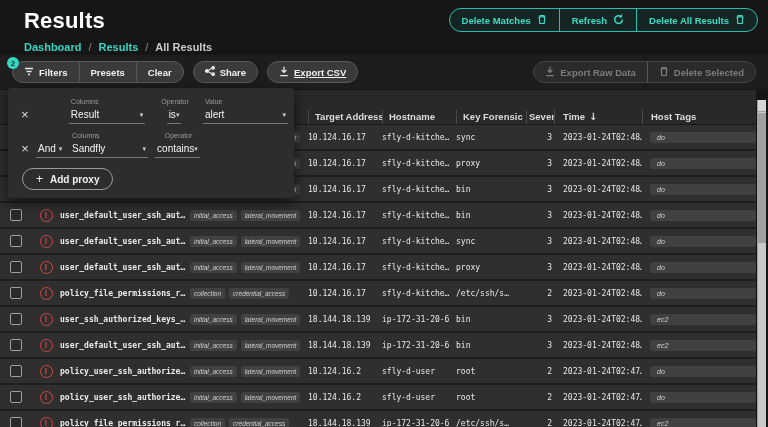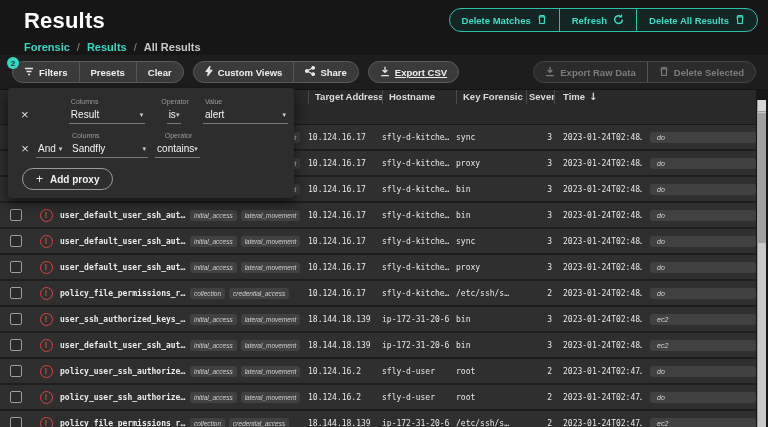--- a/index.html
+++ b/index.html
@@ -37,21 +37,21 @@
     background:#35d6c2; color:#10302b; font-size:8px; font-weight:700; display:flex;
     align-items:center; justify-content:center; z-index:30; }
   .toolbar-spacer { flex:1; }
   .seg-group.disabled { background:#2b2b2b; border-color:#454545; }
   .seg-group.disabled .seg-btn { color:#7c7c7c; cursor:default;justify-content:center; }
   .seg-group.disabled svg { stroke:#7c7c7c; }
   .toolbar svg { stroke:#e8e8e8; }
 
   
   .table-wrap { position:relative; width:756px; }
-  .thead { display:flex; height:35px; align-items:flex-start; background:#292929;
+  .thead { display:flex; height:35px; align-items:flex-end; background:#292929;
     border-bottom:1px solid #191919; font-size:9.5px; font-weight:700; color:#dcdcdc; }
   .th { padding:0 6px; border-left:1px solid #4a4a4a; height:14px; line-height:14px;
     white-space:nowrap; overflow:hidden; }
   .th.noborder { border-left:none; }
   .trow { display:flex; align-items:center; height:26px; background:#2f2f2f;
     border-bottom:2px solid #1e1e1e; cursor:pointer; }
   .c { overflow:hidden; white-space:nowrap; flex:none; }
   .col-sel{width:32px; display:flex; justify-content:center;}
   .col-icn{width:28px; display:flex; justify-content:center;}
   .col-name{width:126px; font-size:8px; color:#ececec; font-weight:700;}
@@ -107,21 +107,21 @@
   .vthumb { position:absolute; top:13px; left:0; width:100%; height:130px; background:#a0a0a0; }
   .vbtn { position:absolute; top:0; left:0; width:100%; height:12px; background:#d6d6d6;
     border-bottom:1px solid #9d9d9d; }
 </style>
 </head>
 <body>
 
 <div class="page-top">
   <div class="title">Results</div>
   <div class="crumbs">
-    <span class="crumb-link">Forensic</span>
+    <span class="crumb-link">Dashboard</span>
     <span class="crumb-sep">/</span>
     <span class="crumb-link">Results</span>
     <span class="crumb-sep">/</span>
     <span class="crumb-cur">All Results</span>
   </div>
 
   <div class="hdr-actions">
     <div class="hdr-btn">
       <span>Delete Matches</span>
       <span>
@@ -159,27 +159,20 @@
     </div>
     <div class="seg-btn">
       <span>Presets</span>
     </div>
     <div class="seg-btn seg-last">
       <span>Clear</span>
     </div>
   </div>
 
   <div class="seg-group">
-    <div class="seg-btn seg-first">
-      <span>
-        <svg width="8" height="10" viewBox="0 0 8 10" fill="#e8e8e8" stroke="none">
-          <polygon points="5,0 0.8,5.6 3.4,5.6 2.6,10 7.2,4.2 4.4,4.2"></polygon>
-        </svg></span>
-      <span>Custom Views</span>
-    </div>
     <div class="seg-btn seg-last">
       <span>
         <svg width="10" height="10" viewBox="0 0 10 10" fill="#e8e8e8" stroke="none">
           <circle cx="8.2" cy="1.8" r="1.5"></circle>
             <circle cx="1.8" cy="5" r="1.5"></circle>
             <circle cx="8.2" cy="8.2" r="1.5"></circle>
           <path d="M1.8 5 8.2 1.8M1.8 5l6.4 3.2" stroke="#e8e8e8" stroke-width="1.1"></path>
         </svg></span>
       <span>Share</span>
     </div>
@@ -220,20 +213,21 @@
     <div class="th h-sel noborder"></div>
     <div class="th h-name noborder"></div>
     <div class="th h-tags noborder"></div>
     <div class="th h-addr">Target Address</div>
     <div class="th h-host">Hostname</div>
     <div class="th h-forn">Key Forensic</div>
     <div class="th h-sev">Severity</div>
     <div class="th h-time">
       <span>Time</span><span class="sort-arrow">↓</span>
     </div>
+    <div class="th h-htag">Host Tags</div>
   </div>
   <div id="tbody">
       <div class="trow">
         <div class="c col-sel">
           <div class="cb"></div>
         </div>
         <div class="c col-icn">
           <div class="alert-dot">!</div>
         </div>
         <div class="c col-name mono"></div>

